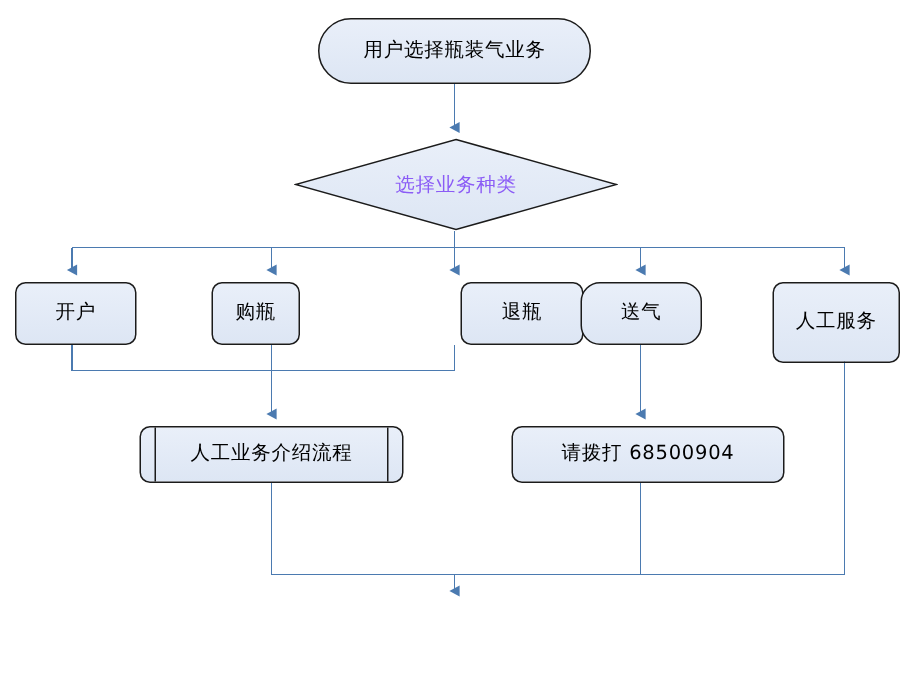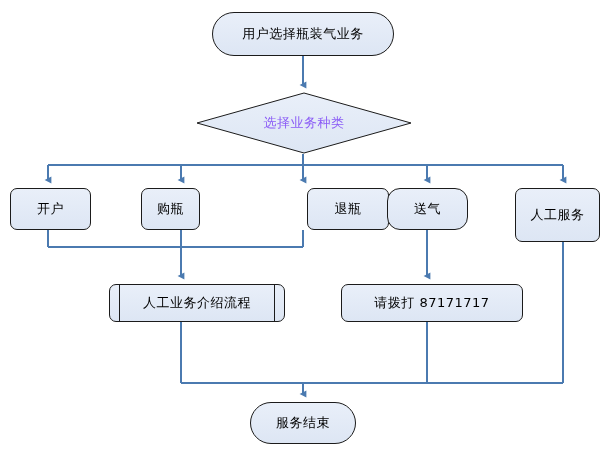--- a/index.html
+++ b/index.html
@@ -42,21 +42,20 @@
   }
   .term {
     border-radius: 22px;
   }
   .proc {
     border-radius: 7px;
     text-align: center;
   }
   .predef {
     border-radius: 7px;
-    margin-left: 16px;
   }
   .predef .bar-l,
   .predef .bar-r {
     position: absolute;
     top: 0;
     bottom: 0;
     width: 0;
     border-left: 1px solid #1b1b1b;
   }
   .predef .bar-l { left: 9px; }
@@ -166,20 +165,17 @@
     <span>人工服务</span>
   </div>
 
   <div class="node predef" style="left:93px; top:284px; width:176px; height:38px;">
     <span class="bar-l"></span>
     <span class="bar-r"></span>
     <span class="label">人工业务介绍流程</span>
   </div>
 
   <div class="node proc" style="left:341px; top:284px; width:182px; height:38px;">
-    <span>请拨打 87171717</span>
+    <span>请拨打 68500904</span>
   </div>
 
-  <div class="node term" style="left:250px; top:402px; width:106px; height:42px;">
-    <span>服务结束</span>
-  </div>
 
 </div>
 
 </body></html>

